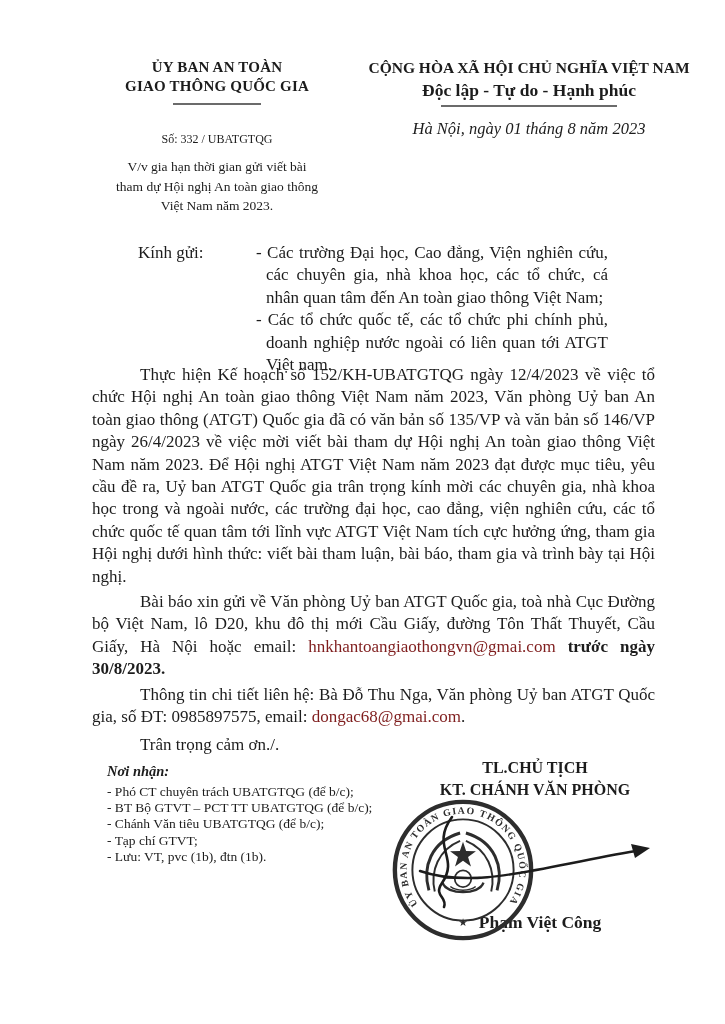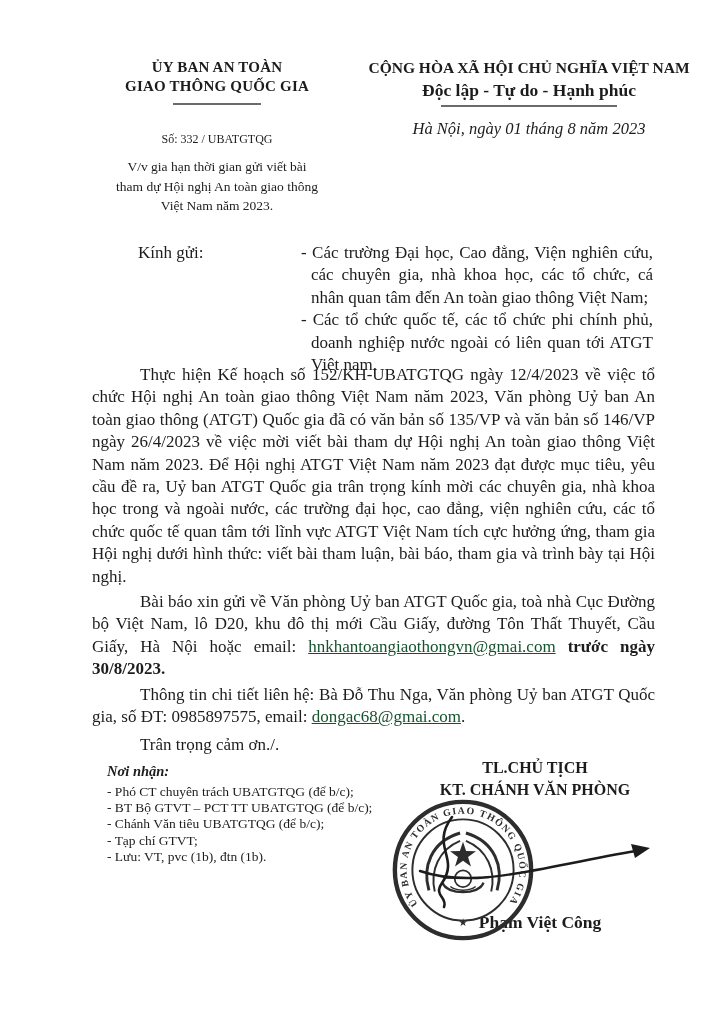--- a/index.html
+++ b/index.html
@@ -17,28 +17,28 @@
   .subject{font-size:13.5px;line-height:19.5px;margin-top:10px;}
   .hdr-right{position:absolute;left:336px;top:58px;width:330px;text-align:center;margin-left:28px;}
   .motto1{font-weight:bold;font-size:15.5px;line-height:20px;}
   .motto2{font-weight:bold;font-size:17.5px;line-height:22px;margin-top:1px;}
   .rule-right{width:176px;margin-top:4px;}
   .place-date{font-style:italic;font-size:16.5px;margin-top:12px;}
   
   .bodyblock{position:absolute;left:92px;width:563px;font-size:17px;line-height:22.4px;}
   .kinhgui{top:242px;display:flex;gap:44px;}
   .kg-label{flex:none;margin-left:46px;width:74px;}
-  .kg-list{width:352px;margin-left:45px;}
+  .kg-list{width:352px;}
   .kg-item{text-align:justify;padding-left:10px;text-indent:-10px;}
   .para{top:0;text-align:justify;text-indent:48px;margin:0;}
   .p1{top:364px;}
   .p2{top:591px;}
   .p3{top:684px;}
   .closing{top:734px;text-align:left;}
-  .email{color:#14532d;text-decoration:underline;cursor:pointer;}
+  .email{color:#7f1d1d;cursor:pointer;}
   .bold{font-weight:bold;}
   
   .noinhan{position:absolute;left:107px;top:763px;width:310px;}
   .nn-label{font-weight:bold;font-style:italic;font-size:14.5px;margin-bottom:4px;}
   .nn-item{font-size:13.5px;line-height:16.2px;}
   .sigblock{position:absolute;left:380px;top:757px;width:310px;text-align:center;
             font-weight:bold;font-size:16px;line-height:22px;z-index:1;}
   .signer{position:absolute;left:448px;top:912px;width:184px;text-align:center;
           font-weight:bold;font-size:17.5px;z-index:4;}
   .stamp{position:absolute;left:390px;top:797px;width:146px;height:146px;z-index:5;}

